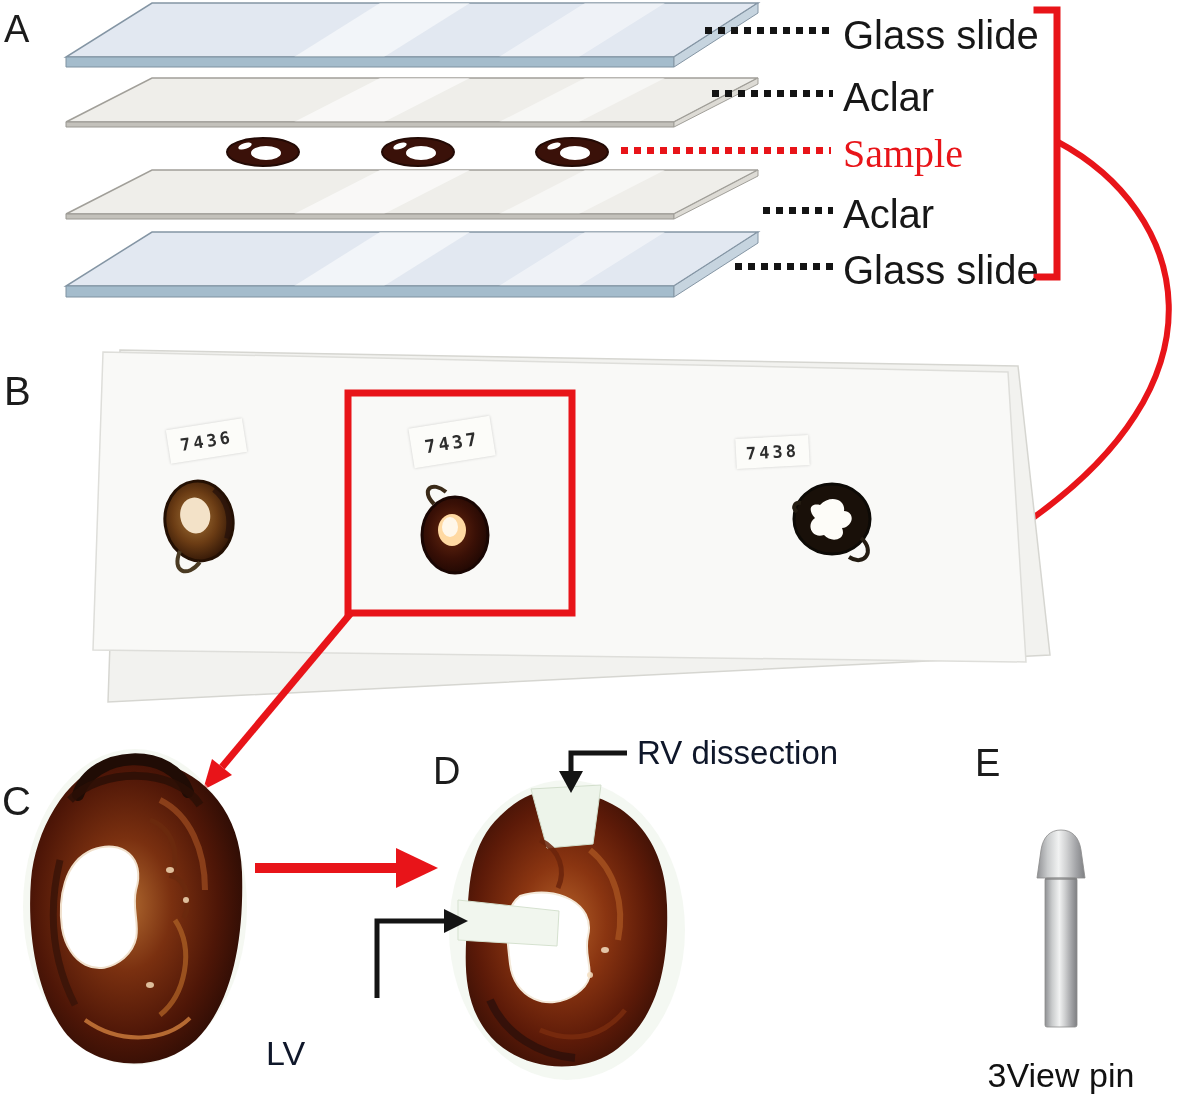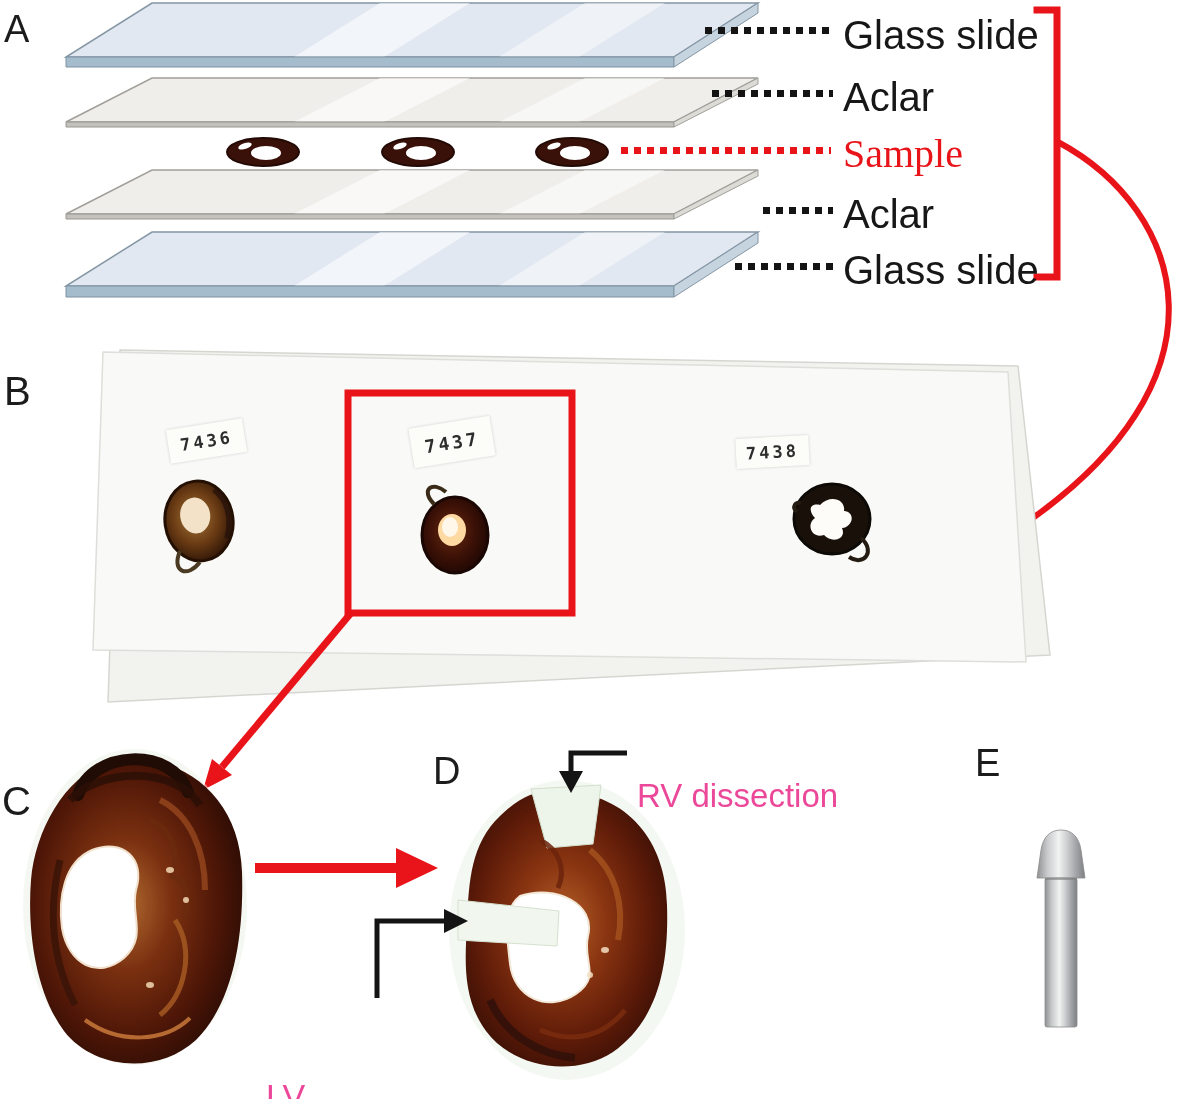--- a/index.html
+++ b/index.html
@@ -10,21 +10,21 @@
     --aclar_face:#efeeea;
     --aclar_edge:#c3c1bb;
   }
   html,body{margin:0;padding:0;background:#ffffff;}
   #fig{position:relative;width:1200px;height:1099px;background:#fff;overflow:hidden;
        font-family:"Liberation Sans",sans-serif;color:var(--text_black);}
   #shapes{position:absolute;left:0;top:0;width:1200px;height:1099px;}
   .txt{position:absolute;white-space:nowrap;line-height:1.05;}
   .panel-letter{font-size:40px;color:#1c1c1c;}
   .layer-label{font-size:40px;color:var(--text_black);}
-  .ann{font-size:33px;color:#ec4899;margin-top:43px;}
+  .ann{font-size:33px;color:#0f172a;}
   .red{color:var(--accent_red);font-family:Liberation Serif, serif;}
   .dots{position:absolute;height:7px;
         background:repeating-linear-gradient(90deg,currentColor 0 7px,transparent 7px 13px);}
   .dots.black{color:#141414;}
   .dots.red{color:var(--accent_red);}
   .sticker{position:absolute;background:#fcfcf9;box-shadow:0 0 3px rgba(0,0,0,0.18);
            display:flex;align-items:center;justify-content:center;
            font-family:"DejaVu Sans Mono",monospace;font-weight:600;color:#2d2d2d;}
   .caption{font-size:34px;color:#111;}
 </style>
@@ -233,14 +233,15 @@
   <div class="txt panel-letter" style="left:2px;top:780px;">C</div>
 
   <div class="txt panel-letter" style="left:433px;top:752px;font-size:38px;">D</div>
 
   <div class="txt ann" style="left:637px;top:736px;">RV dissection</div>
 
   <div class="txt ann" style="left:266px;top:1036px;font-size:34px;">LV</div>
 
   <div class="txt panel-letter" style="left:975px;top:744px;font-size:38px;">E</div>
 
+  <div class="txt caption" style="left:961px;top:1058px;width:200px;text-align:center;">3View pin</div>
 
 </div>
 
 </body></html>

